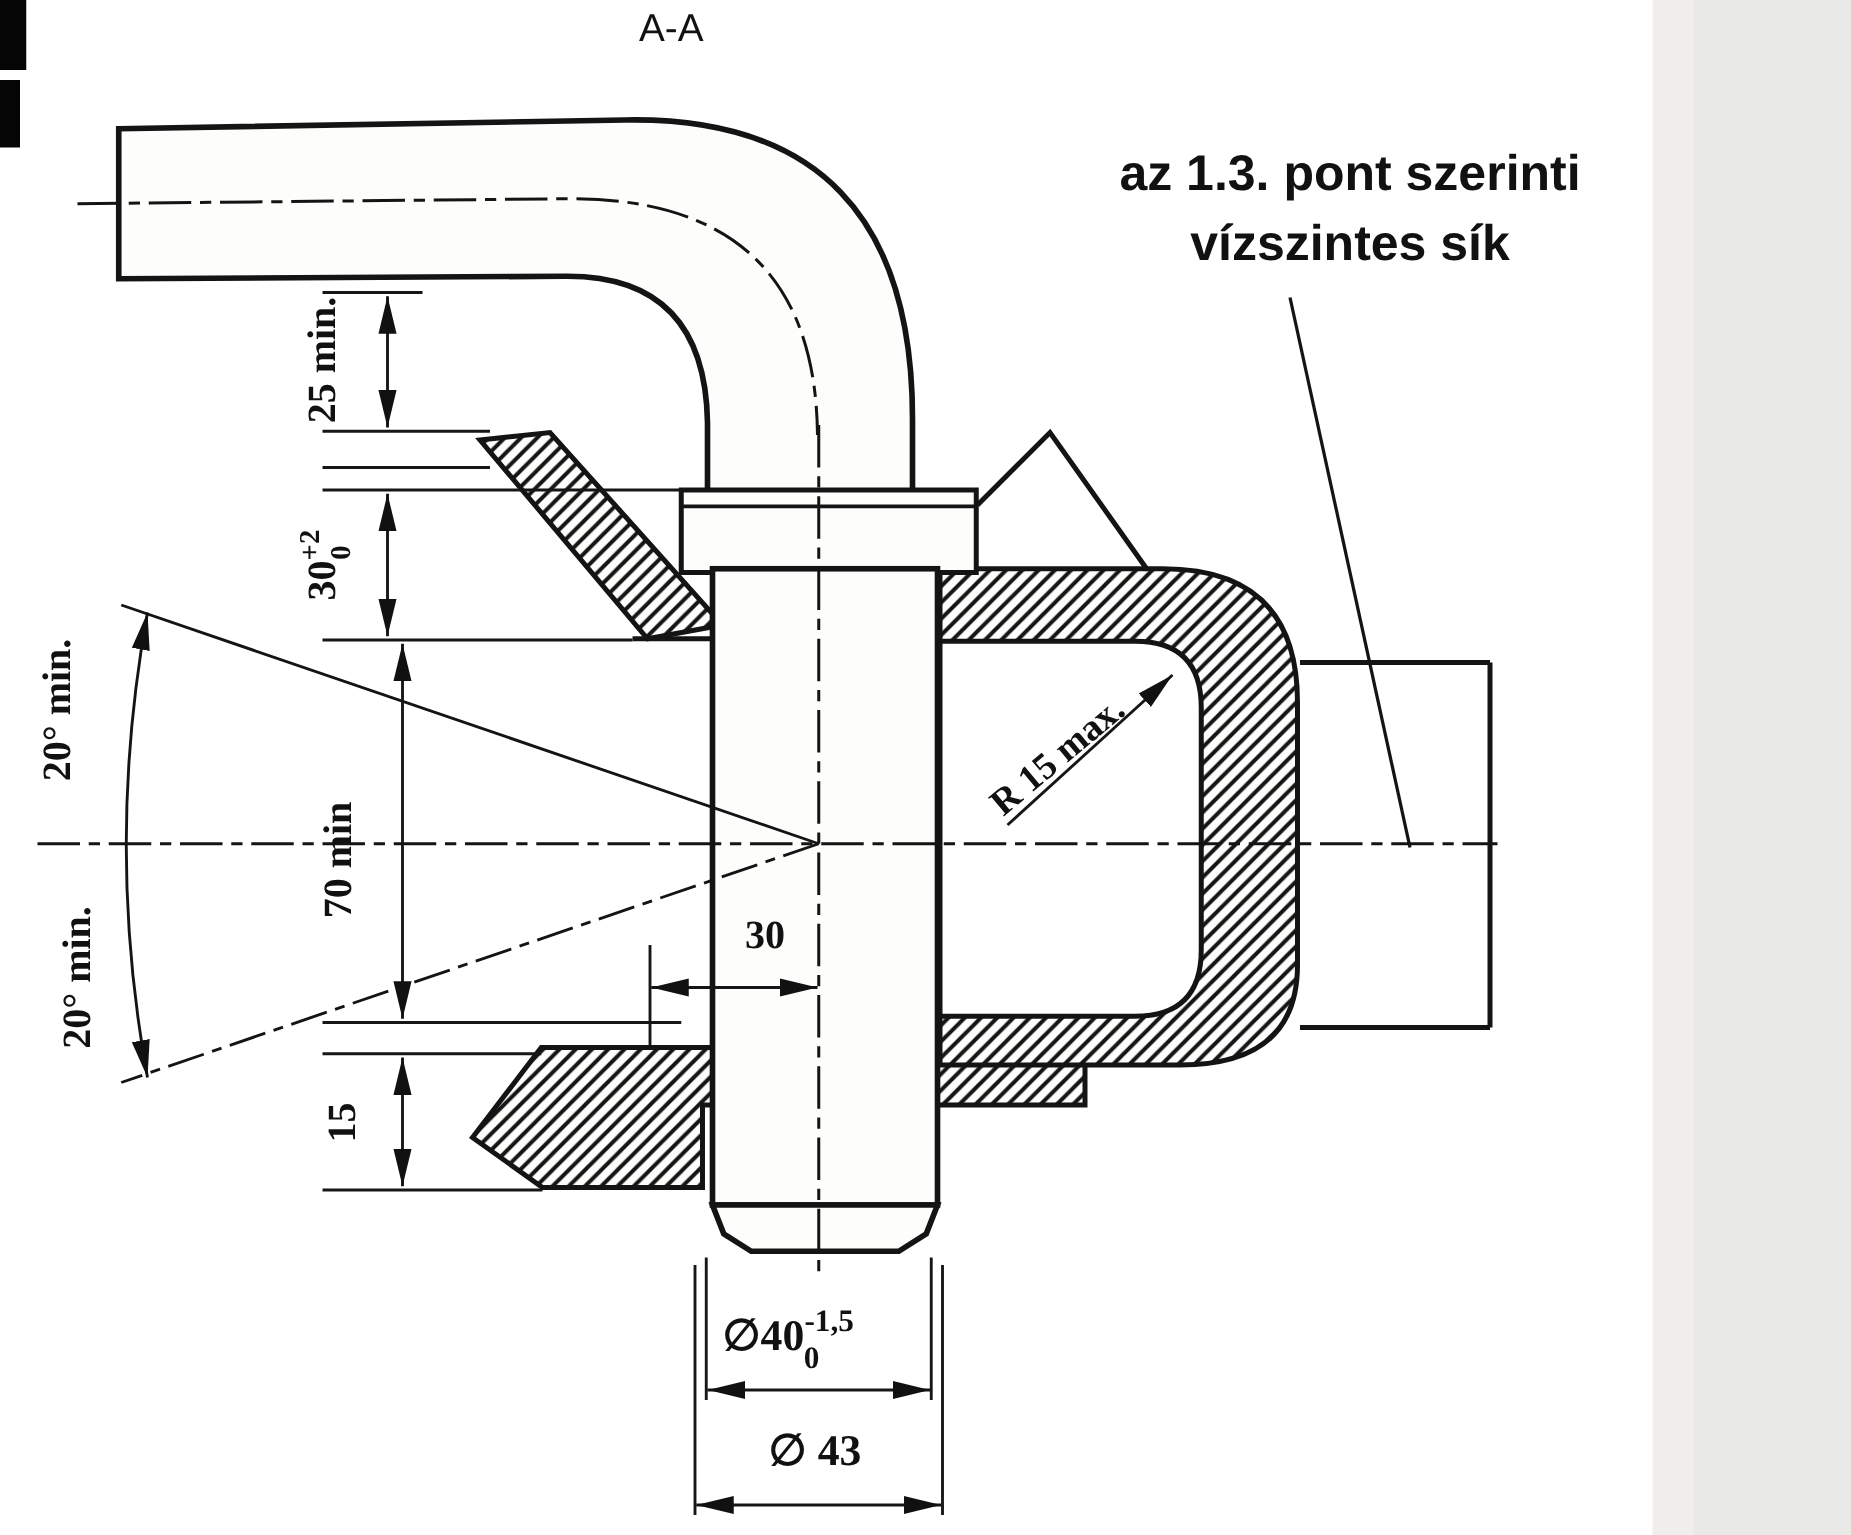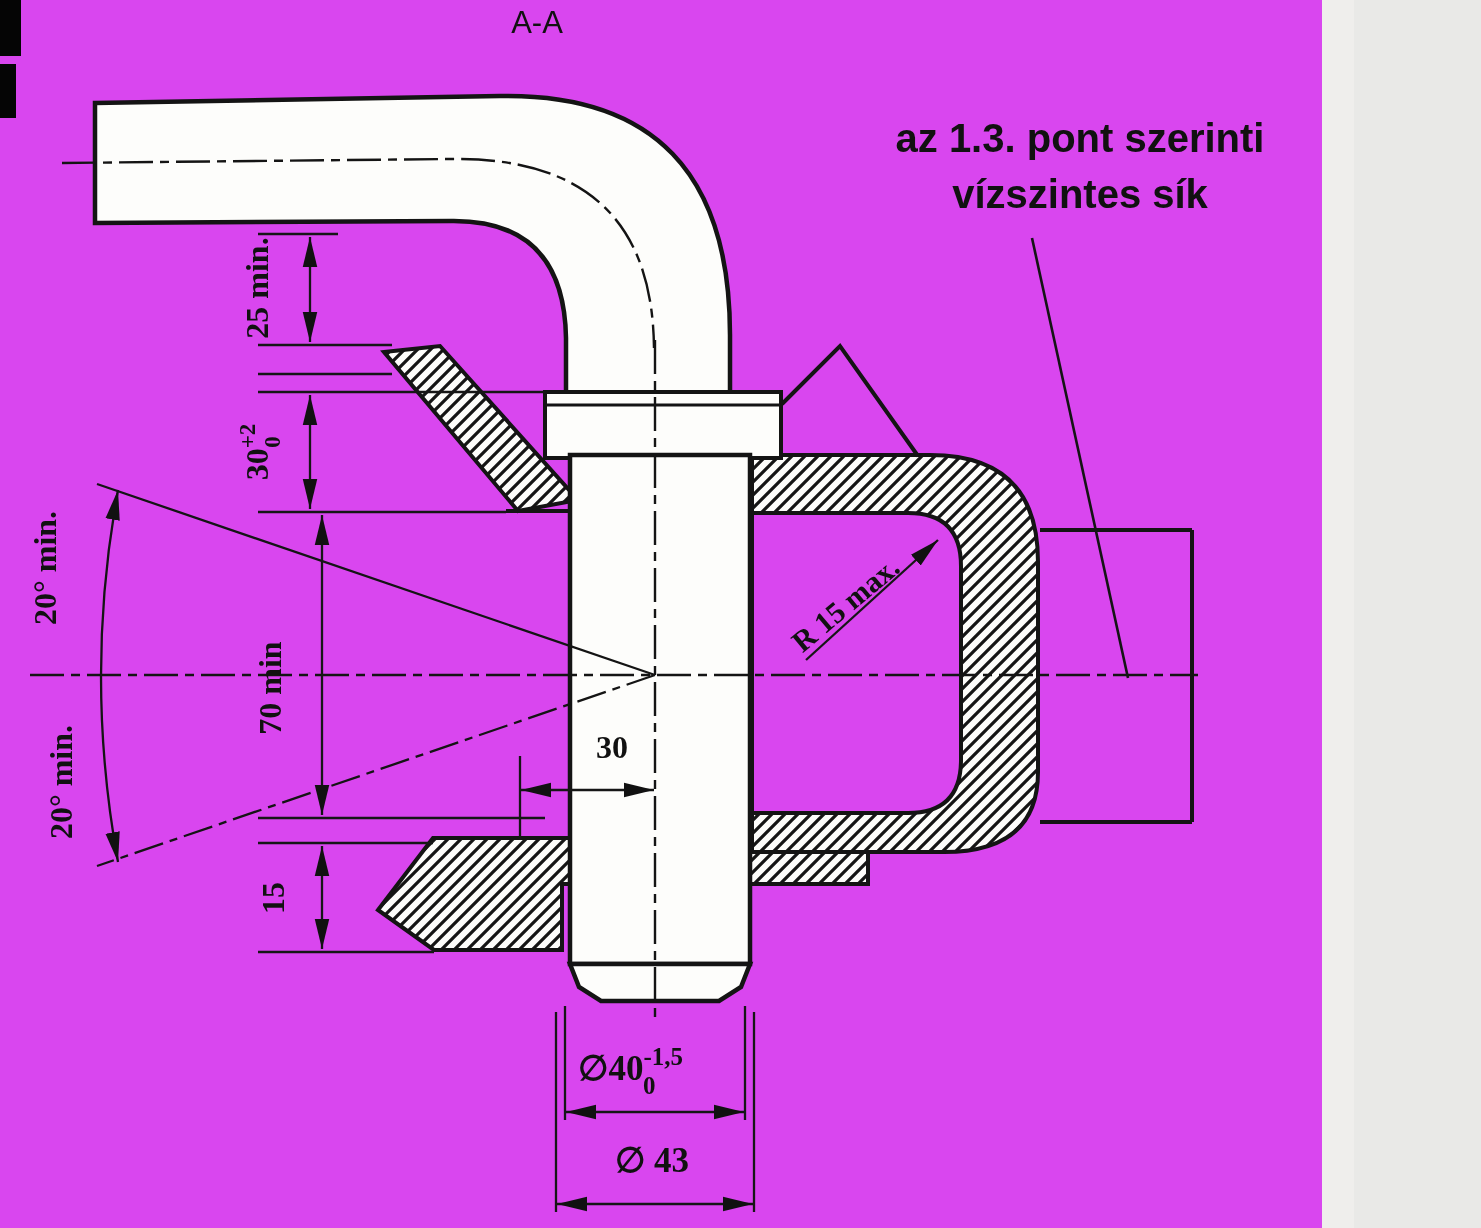--- a/index.html
+++ b/index.html
@@ -1,18 +1,18 @@
 <!DOCTYPE html>
 <html><head>
 <meta charset="utf-8">
 <style>
   html,body{margin:0;padding:0;background:#e9e9e7;}
   .page{
     width:1354px;height:1228px;position:relative;
-    background:#d946ef;overflow:hidden;
+    background:#ffffff;overflow:hidden;
     font-family:"Liberation Sans", sans-serif;
     text-decoration:underline;
   }
   svg{display:block;}
   text{fill:#111;}
   .sans{font-family:"Liberation Sans", sans-serif;}
   .serif{font-family:"Liberation Serif", serif;font-weight:bold;}
   .ann{font-family:"Liberation Sans", sans-serif;font-weight:bold;font-size:40px;}
   .dim{font-size:32px;}
   .dia{font-size:35px;}

